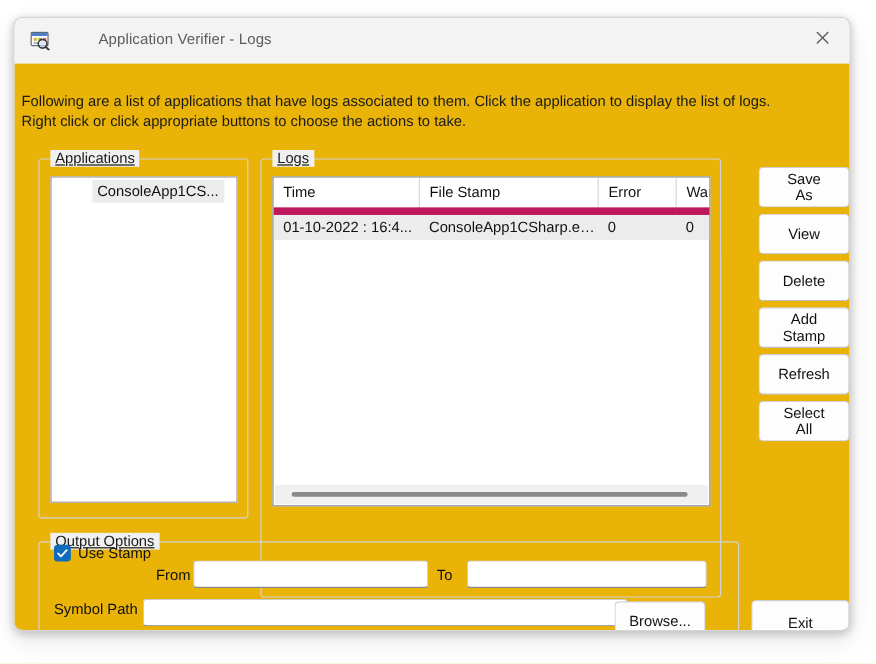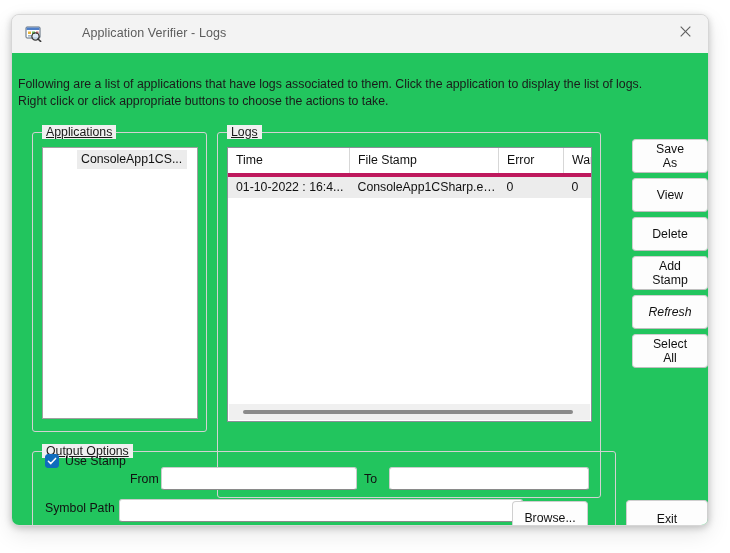--- a/index.html
+++ b/index.html
@@ -73,21 +73,21 @@
   }
   .close-btn svg { display: block; }
 
   
   .client {
     position: absolute;
     left: 0;
     top: 38px;
     right: 0;
     bottom: 0;
-    background: #22c55e;
+    background: #eab308;
   }
 
   .intro {
     position: absolute;
     left: 6px;
     top: 23px;
     width: 655px;
     font-size: 12.3px;
     color: #1a1a1a;
     line-height: 16.5px;
@@ -174,21 +174,21 @@
     border-collapse: collapse;
     table-layout: fixed;
     font-size: 12.3px;
     color: #111111;
   }
   .log-table th {
     font-weight: normal;
     text-align: left;
     padding: 5px 0 6px 8px;
     border-right: 1px solid #d7d7d7;
-    border-bottom: 4px solid #be185d;
+    border-bottom: 6px solid #be185d;
     background: #ffffff;
     white-space: nowrap;
     overflow: hidden;
   }
   .log-table th:last-child { border-right: none; }
   .log-table td {
     padding: 3px 0 4px 8px;
     background: #ececec;
     white-space: nowrap;
     overflow: hidden;
@@ -237,21 +237,21 @@
   }
   .side-btn {
     left: 620px;
     width: 76px;
     height: 24px;
   }
   #btn-save-as   { top: 86px; }
   #btn-view      { top: 125px; }
   #btn-delete    { top: 164px; }
   #btn-add-stamp { top: 203px; }
-  #btn-refresh   { top: 242px; font-style: italic; }
+  #btn-refresh   { top: 242px; }
   #btn-select-all{ top: 281px; }
   #btn-exit {
     left: 614px;
     top: 447px;
     width: 82px;
     height: 37px;
   }
   #btn-browse {
     left: 500px;
     top: 448px;

